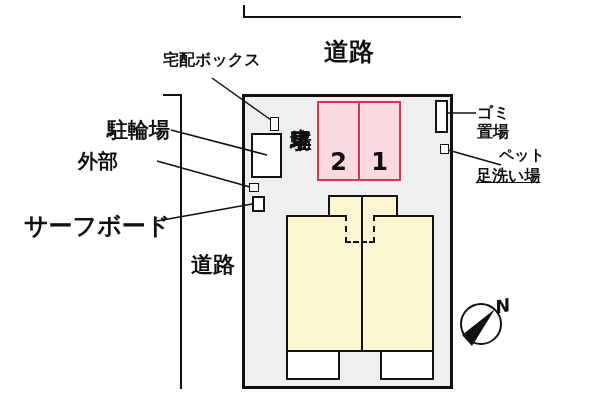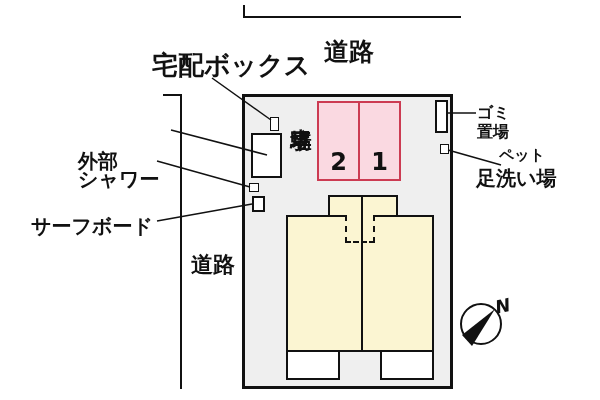--- a/index.html
+++ b/index.html
@@ -28,27 +28,27 @@
           font-size:21px;font-weight:600;letter-spacing:1px;line-height:1.05;}
   
   .bld{background:#fbf5d2;border:2px solid #111;}
   .porch{left:328px;top:195px;width:70px;height:22px;border-bottom:none;}
   .main{left:286px;top:215px;width:148px;height:137px;}
   .notch{left:345px;top:215px;width:30px;height:28px;background:#fbf5d2;border:2px dashed #111;border-top:none;}
   .divider{left:361px;top:197px;width:2px;height:154px;background:#111;}
   .terrace{background:#fff;border:2px solid #111;top:350px;width:54px;height:30px;}
   .t-left{left:286px;} .t-right{left:380px;}
   
-  .l-takuhai{left:152px;top:52px;font-size:26px;}
+  .l-takuhai{left:163px;top:52px;font-size:16px;}
   .l-bicycle{left:90px;top:120px;width:80px;text-align:right;font-size:21px;}
   .l-shower{left:78px;top:152px;width:114px;font-size:20px;line-height:18px;}
-  .l-surf{left:24px;top:216px;width:136px;text-align:center;font-size:20px;line-height:20px;}
+  .l-surf{left:24px;top:216px;width:136px;text-align:center;font-size:24px;line-height:20px;}
   .l-gomi{left:477px;top:103px;font-size:16px;line-height:19px;}
   .l-pet1{left:499px;top:148px;font-size:15px;}
-  .l-pet2{left:476px;top:168px;font-size:20px;}
+  .l-pet2{left:476px;top:168px;font-size:16px;text-decoration:underline;}
   .l-road-top{left:324px;top:39px;font-size:25px;}
   .l-road-left{left:191px;top:254px;font-size:22px;}
   svg.overlay{position:absolute;left:0;top:0;pointer-events:none;}
 </style>
 </head>
 <body>
 
 <div class="stage">
 
   <div class="abs plot"></div>
@@ -67,23 +67,23 @@
   <div class="abs marker m-pet"></div>
 
   <div class="abs bld porch"></div>
   <div class="abs bld main"></div>
   <div class="abs notch"></div>
   <div class="abs divider"></div>
   <div class="abs terrace t-left"></div>
   <div class="abs terrace t-right"></div>
 
   <div class="lbl l-takuhai">宅配ボックス</div>
+  <div class="lbl l-bicycle">駐輪場</div>
   <div class="lbl l-shower">
     <div>外部</div>
-    <div>シャワー</div>
   </div>
   <div class="lbl l-surf">
     <div>サーフボード</div>
   </div>
   <div class="lbl l-gomi">
     <div>ゴミ</div>
     <div>置場</div>
   </div>
   <div class="lbl l-pet1">ペット</div>
   <div class="lbl l-pet2">足洗い場</div>

